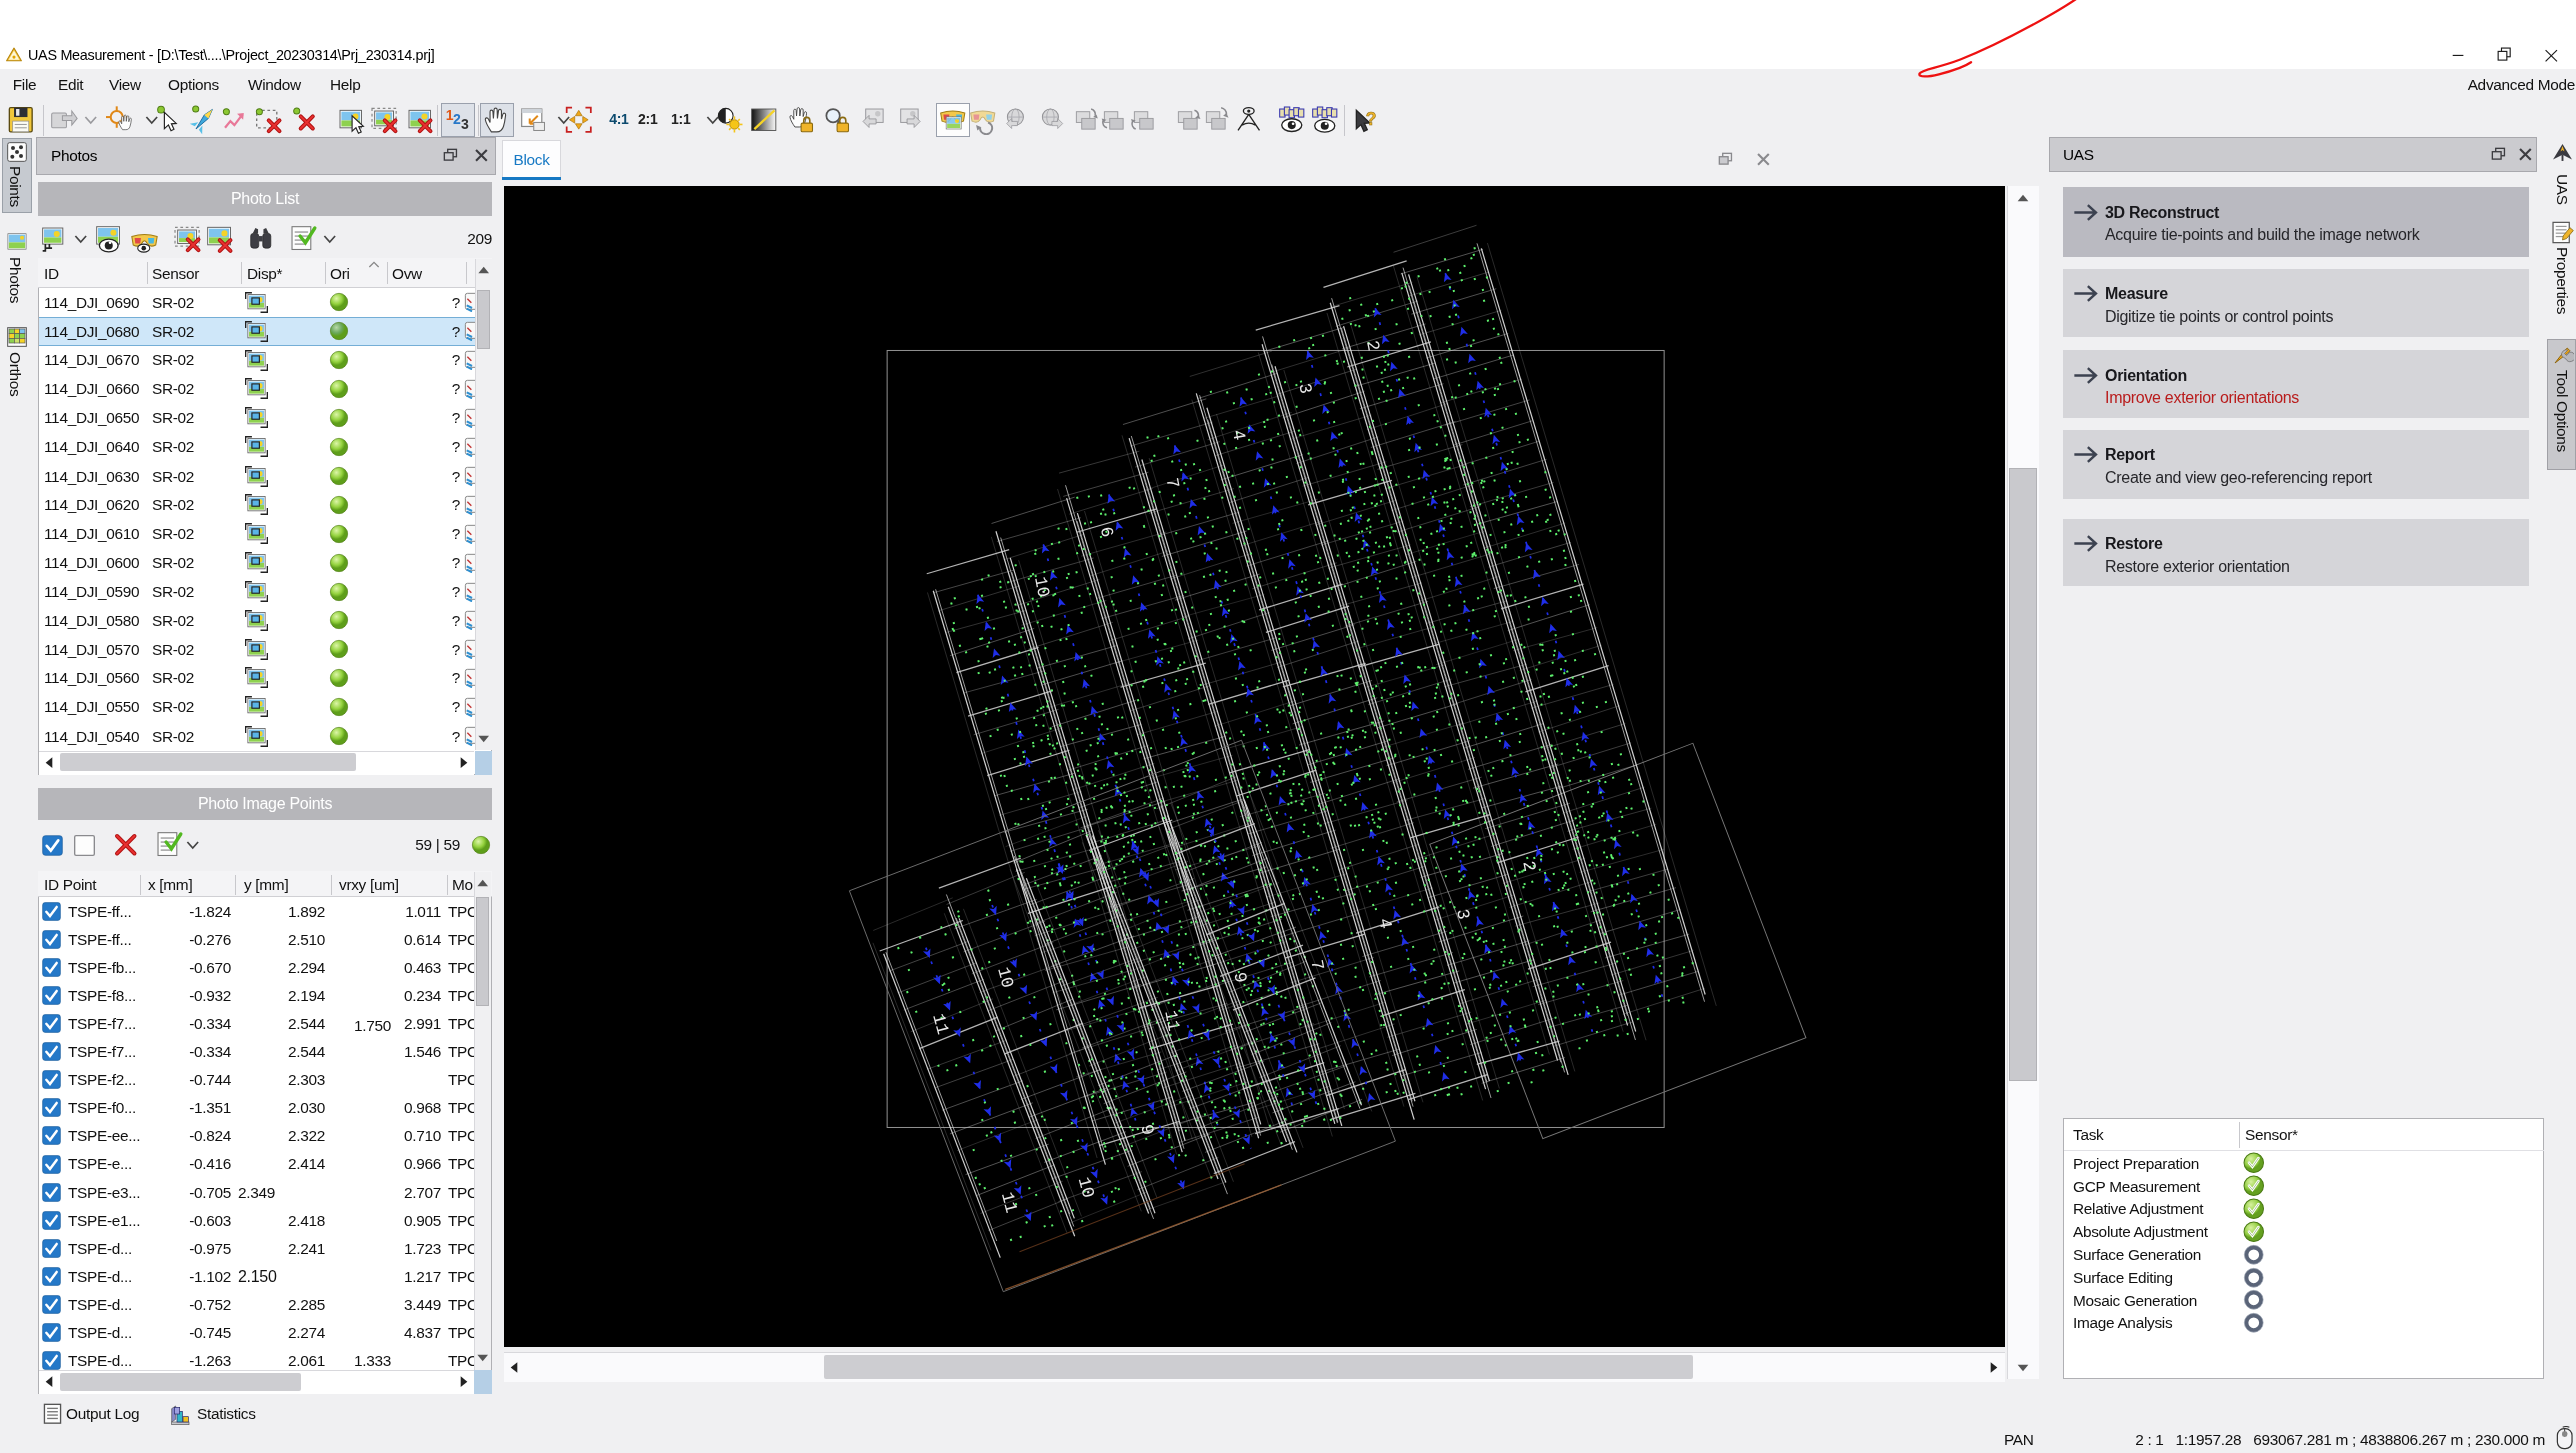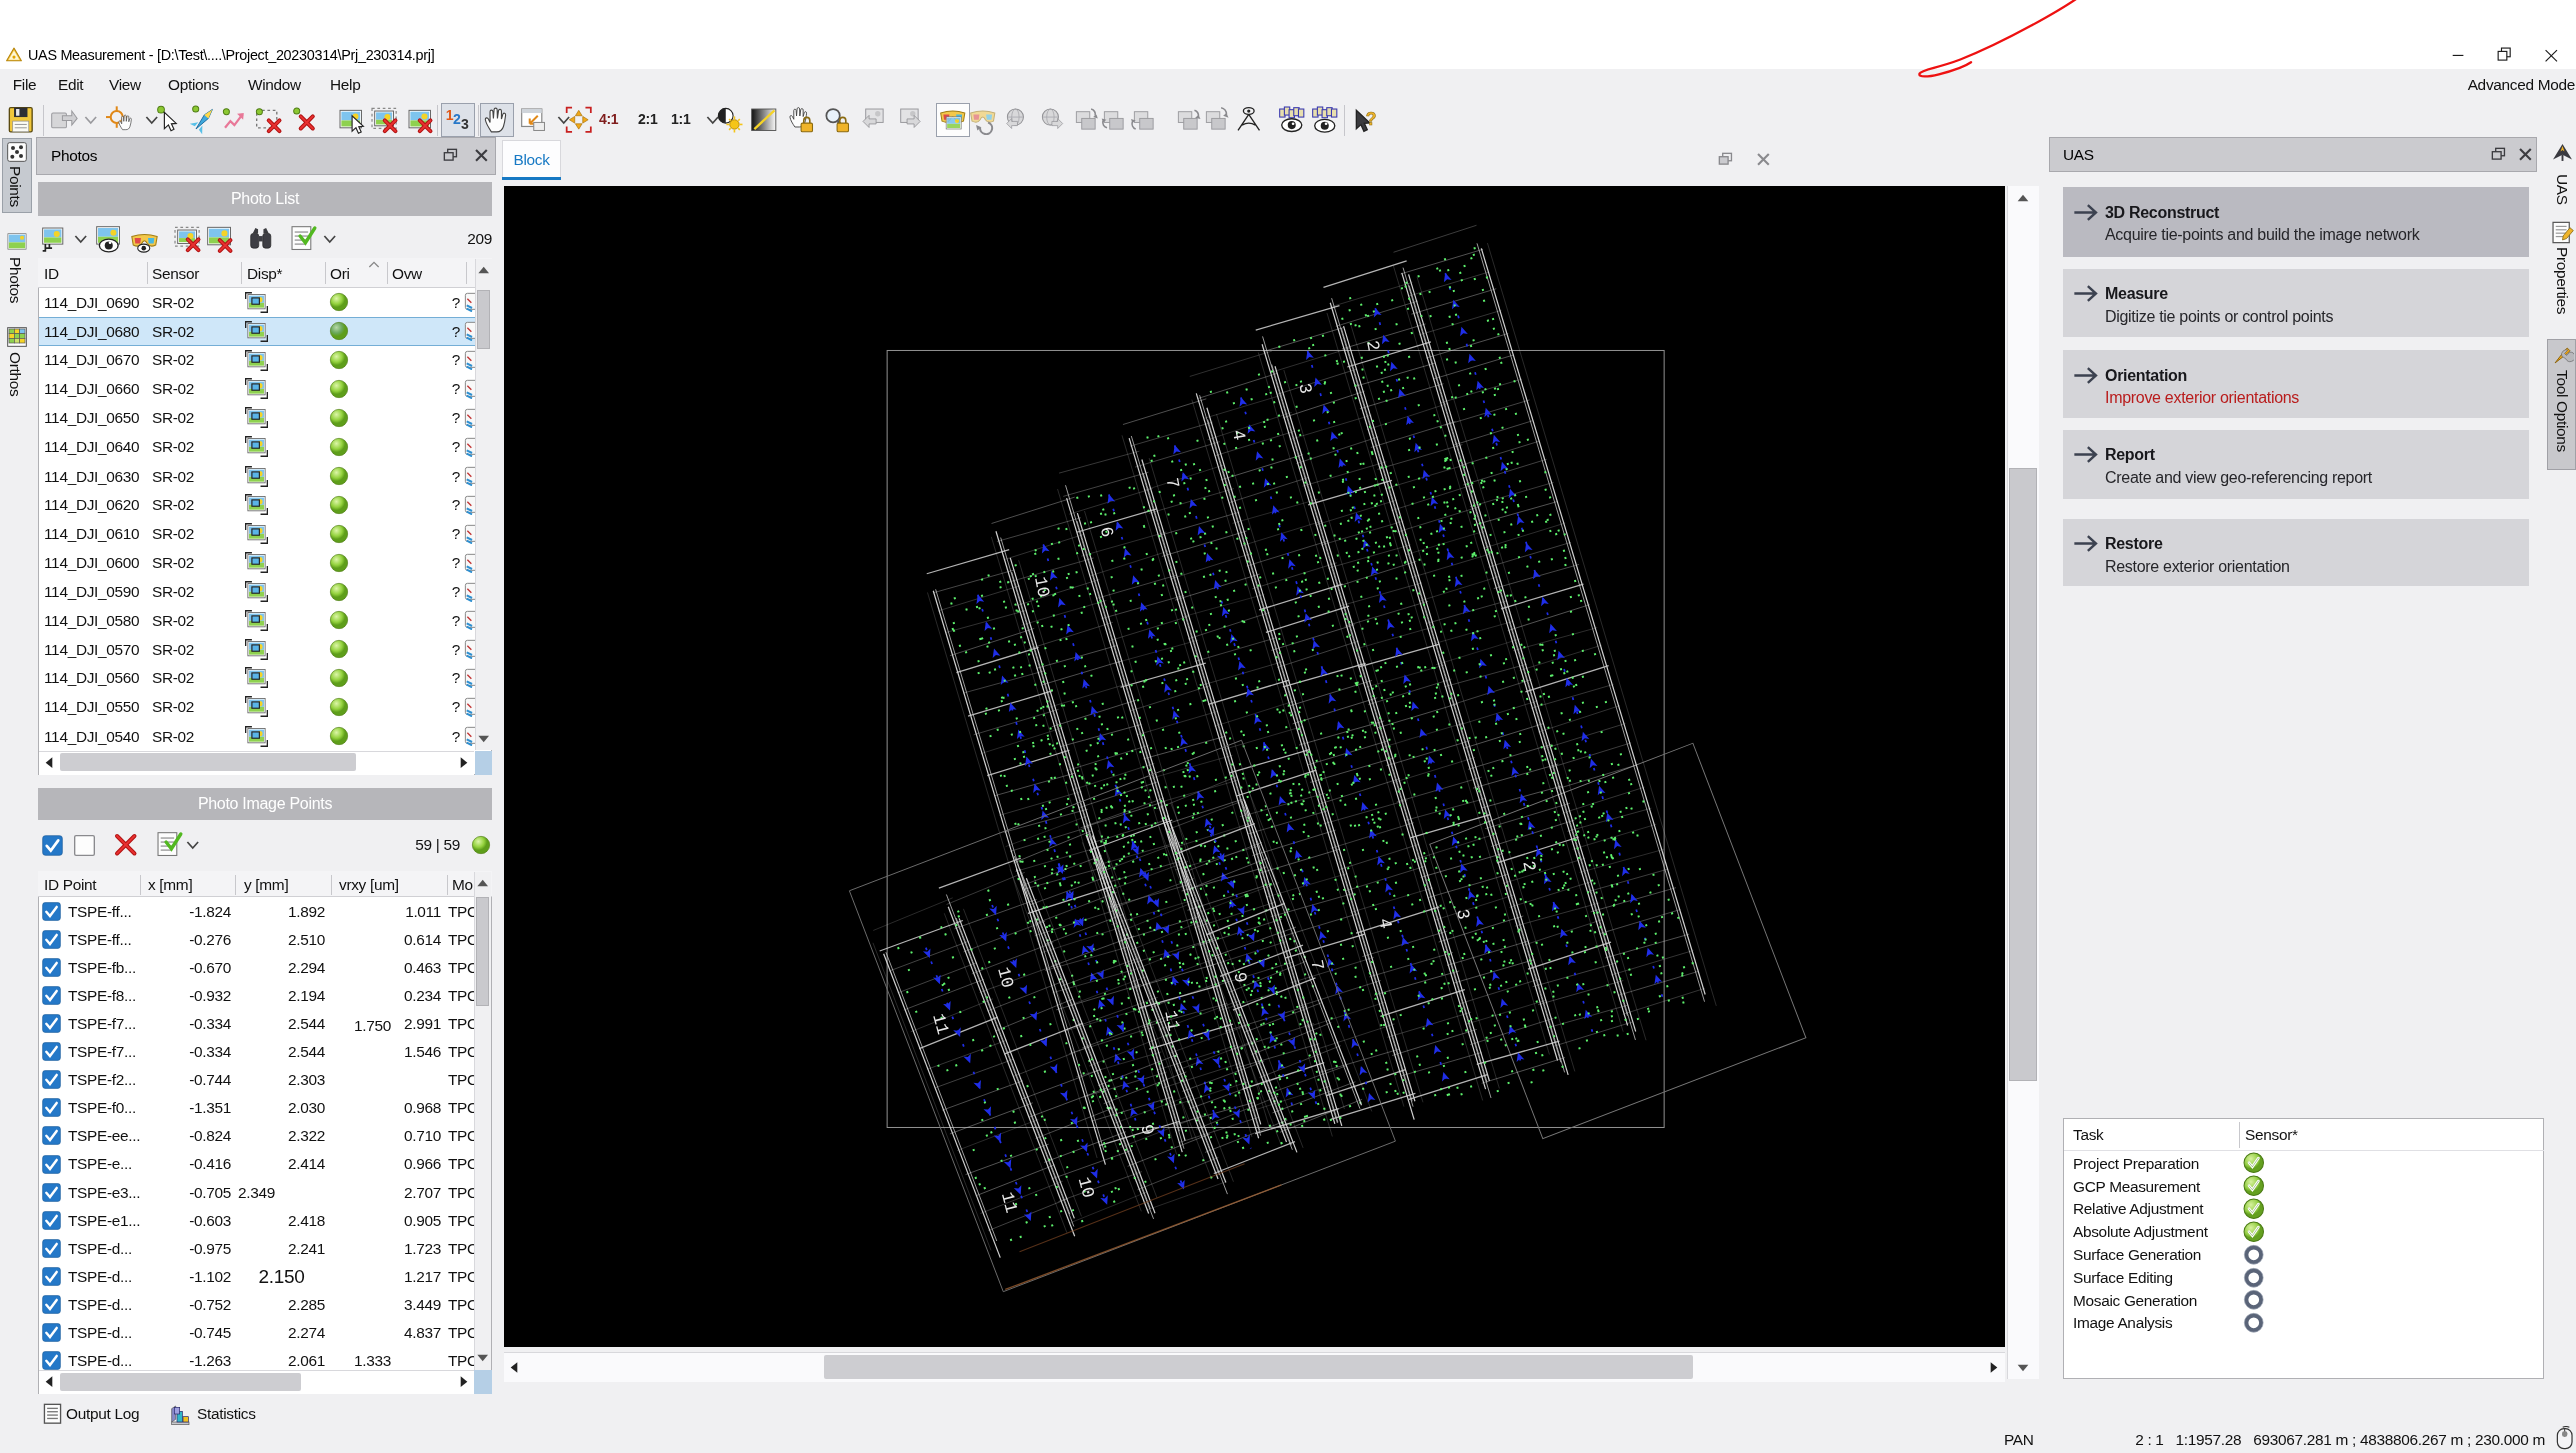--- a/index.html
+++ b/index.html
@@ -183,21 +183,21 @@
         <path d="M40 32 L40 40 L32 40"></path>
         <path d="M12 40 L4 40 L4 32"></path>
       </g>
 <g fill="#f0a818" stroke="#a87008" stroke-width="1">
 <path d="M22 8 L27 16 L17 16 Z"></path>
         <path d="M22 36 L27 28 L17 28 Z"></path>
 <path d="M8 22 L16 17 L16 27 Z"></path>
         <path d="M36 22 L28 17 L28 27 Z"></path>
       </g>
     </svg>
-    <div class="a" style="left:599px;top:105px;width:29.5px;height:29.5px;line-height:29.5px;font-size:14px;font-weight:bold;text-align:left;color:#7f1d1d">4:1</div>
+    <div class="a" style="left:599px;top:105px;width:29.5px;height:29.5px;line-height:29.5px;font-size:14px;font-weight:bold;text-align:right;color:#0c4a6e">4:1</div>
     <div class="a" style="left:633px;top:105px;width:29.5px;height:29.5px;line-height:29.5px;font-size:14px;font-weight:bold;text-align:center;color:#222">2:1</div>
     <div class="a" style="left:666px;top:105px;width:29.5px;height:29.5px;line-height:29.5px;font-size:14px;font-weight:bold;text-align:center;color:#222">1:1</div>
     <svg class="a" style="left:698px;top:105px" width="29.5" height="29.5" viewBox="0 0 44 44">
       <path d="M14 18 L22 27 L30 18" fill="none" stroke="#444" stroke-width="2.5"></path>
     </svg>
     <svg class="a" style="left:715px;top:105px" width="29.5" height="29.5" viewBox="0 0 44 44">
       <circle cx="16" cy="16" r="11" fill="#fff" stroke="#222" stroke-width="1.6"></circle>
 <path d="M16 5 A11 11 0 0 0 16 27 Z" fill="#222"></path>
 <circle cx="29" cy="29" r="7" fill="#f5c518" stroke="#b88a08" stroke-width="1.4"></circle>
 <g stroke="#f5c518" stroke-width="2.4">
@@ -1284,21 +1284,21 @@
     <div class="a" style="left:354px;top:1235px;width:87px;height:28px;line-height:28px;font-size:15.4px;text-align:right">1.723</div>
     <div class="a" style="left:448px;top:1235px;width:26px;height:28px;line-height:28px;font-size:15.4px;overflow:hidden">TPO(</div>
     <div class="a" style="left:42px;top:1267px">
       <svg width="19" height="19" viewBox="0 0 31 31">
         <rect x="1" y="1" width="29" height="29" rx="4" fill="#2478c8" stroke="#1a5a98" stroke-width="1"></rect>
         <path d="M7 16 L13 23 L24 8" fill="none" stroke="#fff" stroke-width="4" stroke-linecap="round"></path>
       </svg>
     </div>
     <div class="a" style="left:68px;top:1263px;height:28px;line-height:28px;font-size:15.4px">TSPE-d...</div>
     <div class="a" style="left:144px;top:1263px;width:87px;height:28px;line-height:28px;font-size:15.4px;text-align:right">-1.102</div>
-    <div class="a" style="left:238px;top:1263px;width:87px;height:28px;line-height:28px;font-size:19px;text-align:center">2.150</div>
+    <div class="a" style="left:238px;top:1263px;width:87px;height:28px;line-height:28px;font-size:16px;text-align:left">2.150</div>
     <div class="a" style="left:354px;top:1263px;width:87px;height:28px;line-height:28px;font-size:15.4px;text-align:right">1.217</div>
     <div class="a" style="left:448px;top:1263px;width:26px;height:28px;line-height:28px;font-size:15.4px;overflow:hidden">TPO(</div>
     <div class="a" style="left:42px;top:1295px">
       <svg width="19" height="19" viewBox="0 0 31 31">
         <rect x="1" y="1" width="29" height="29" rx="4" fill="#2478c8" stroke="#1a5a98" stroke-width="1"></rect>
         <path d="M7 16 L13 23 L24 8" fill="none" stroke="#fff" stroke-width="4" stroke-linecap="round"></path>
       </svg>
     </div>
     <div class="a" style="left:68px;top:1291px;height:28px;line-height:28px;font-size:15.4px">TSPE-d...</div>
     <div class="a" style="left:144px;top:1291px;width:87px;height:28px;line-height:28px;font-size:15.4px;text-align:right">-0.752</div>

